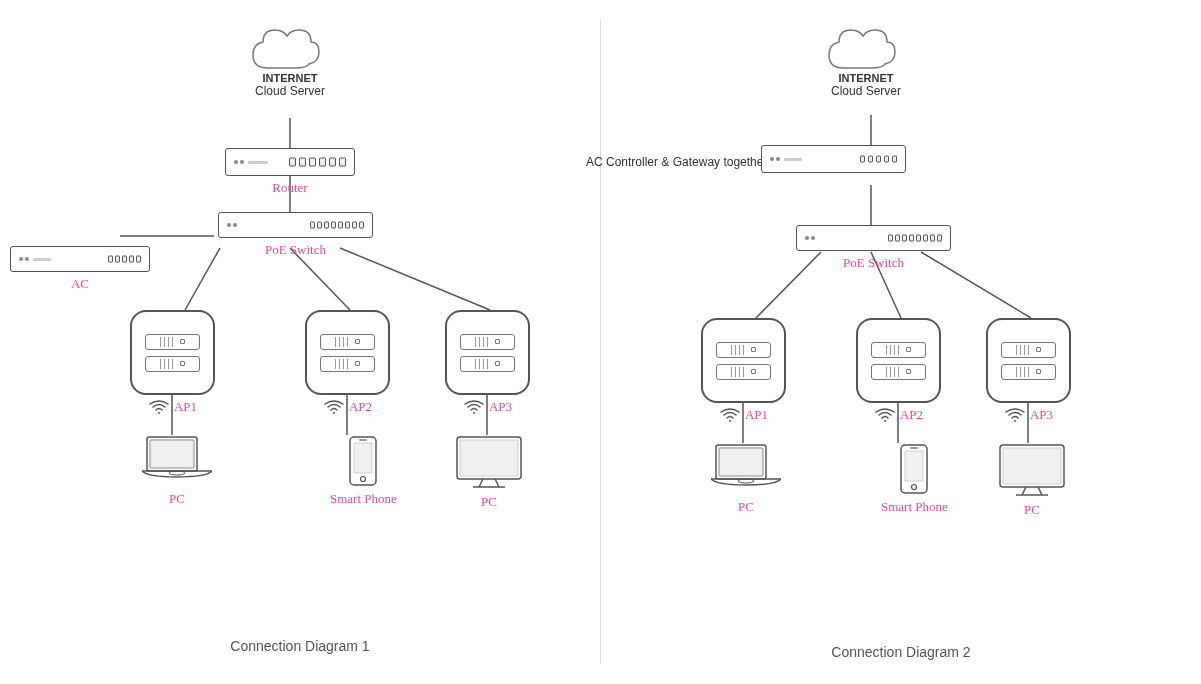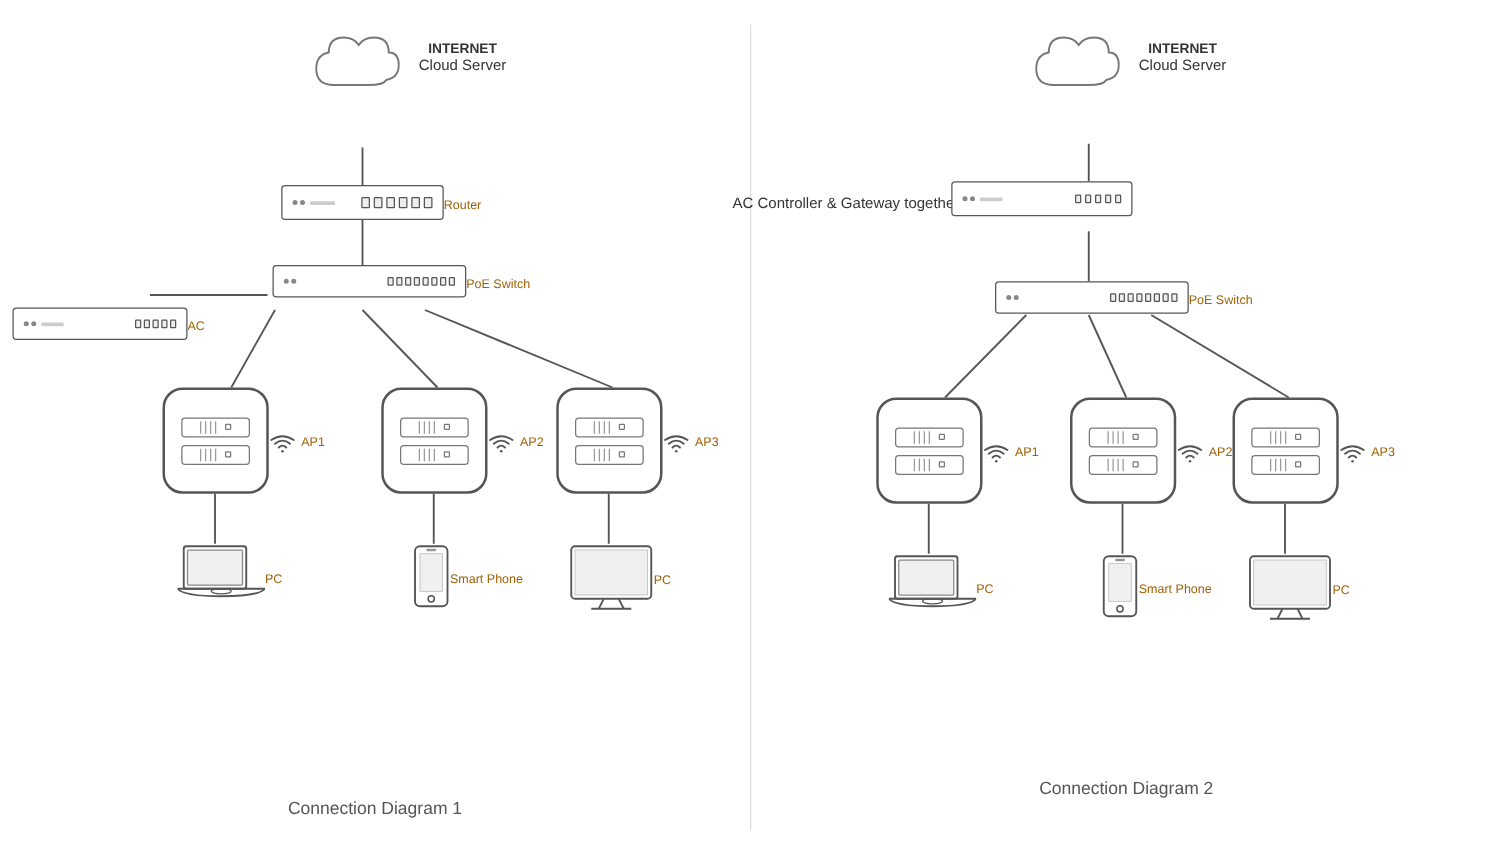--- a/index.html
+++ b/index.html
@@ -23,27 +23,29 @@
     .divider {
       width: 1px;
       background: #ddd;
       margin: 20px 0;
     }
 
     
     .node {
       position: absolute;
       display: flex;
+      flex-direction: column;
       align-items: center;
     }
     .node-label {
-      font-size: 10px;
-      color: #a16207;
+      font-size: 13px;
+      color: #ec4899;
       margin-top: 4px;
       text-align: center;
+      font-family: Liberation Serif, serif;
     }
 
     
     .device-box {
       background: #fff;
       border: 1.5px solid #555;
       border-radius: 4px;
       position: relative;
     }
     .router-box {
@@ -539,17 +541,17 @@
       <svg width="68" height="55" viewBox="0 0 68 55">
         <rect x="2" y="2" width="64" height="42" rx="3" fill="none" stroke="#555" stroke-width="1.5"></rect>
         <rect x="5" y="5" width="58" height="36" fill="#f0f0f0" stroke="#aaa" stroke-width="0.5"></rect>
         <path d="M28,44 L24,52" stroke="#555" stroke-width="1.5"></path>
         <path d="M40,44 L44,52" stroke="#555" stroke-width="1.5"></path>
         <path d="M18,52 L50,52" stroke="#555" stroke-width="1.5"></path>
       </svg>
       <div class="node-label">PC</div>
     </div>
 
-    <div class="caption" style="bottom:46px;left:50%;transform:translateX(-50%);">Connection Diagram 2</div>
+    <div class="caption" style="bottom:24px;left:50%;transform:translateX(-50%);">Connection Diagram 2</div>
 
   </div>
 
 </div>
 
 </body></html>

